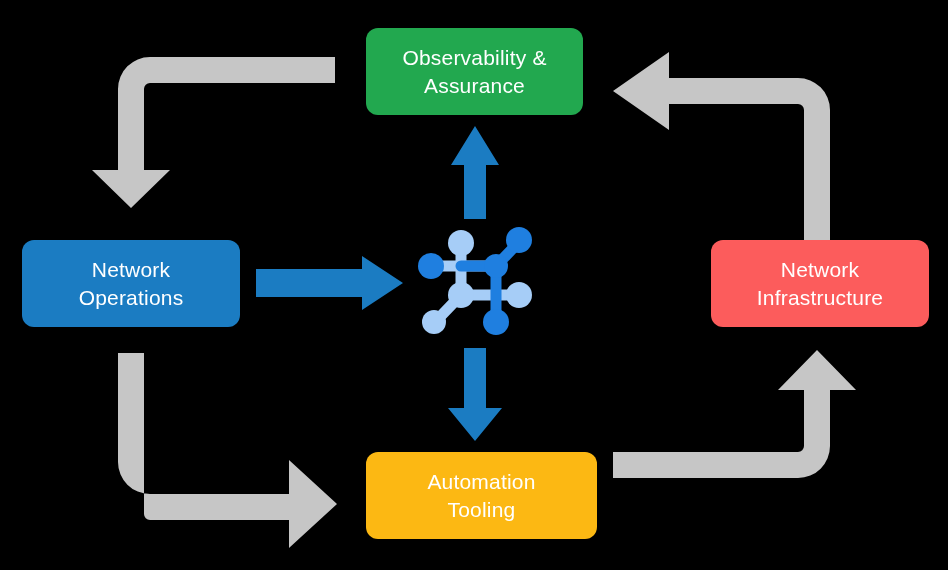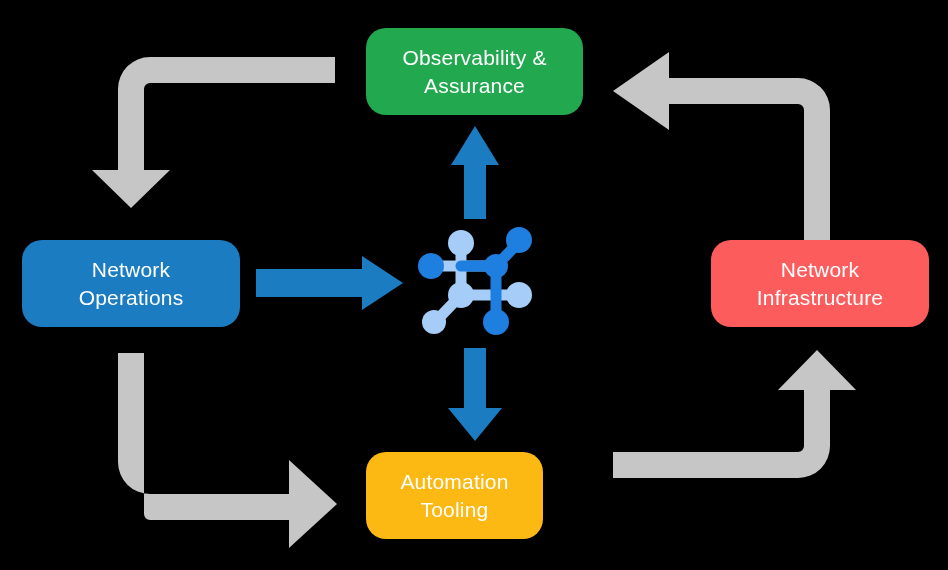--- a/index.html
+++ b/index.html
@@ -12,21 +12,21 @@
   }
   #canvas {
     position: relative;
     width: 948px;
     height: 570px;
     background: #000000;
     overflow: hidden;
   }
   .node-box {
     position: absolute;
-    border-radius: 20px;
+    border-radius: 12px;
     display: flex;
     align-items: center;
     justify-content: center;
     text-align: center;
     color: #ffffff;
     font-size: 21px;
     line-height: 1.32;
     font-weight: 400;
     letter-spacing: 0.2px;
     box-sizing: border-box;
@@ -36,21 +36,21 @@
   #box-observability {
     left: 366px; top: 28px; width: 217px; height: 87px;
   }
   #box-operations {
     left: 22px; top: 240px; width: 218px; height: 87px;
   }
   #box-infrastructure {
     left: 711px; top: 240px; width: 218px; height: 87px;
   }
   #box-automation {
-    left: 366px; top: 452px; width: 177px; height: 87px;
+    left: 366px; top: 452px; width: 231px; height: 87px;
   }
   .svg-layer {
     position: absolute;
     left: 0; top: 0;
     width: 948px;
     height: 570px;
   }
 </style>
 </head>
 <body>

